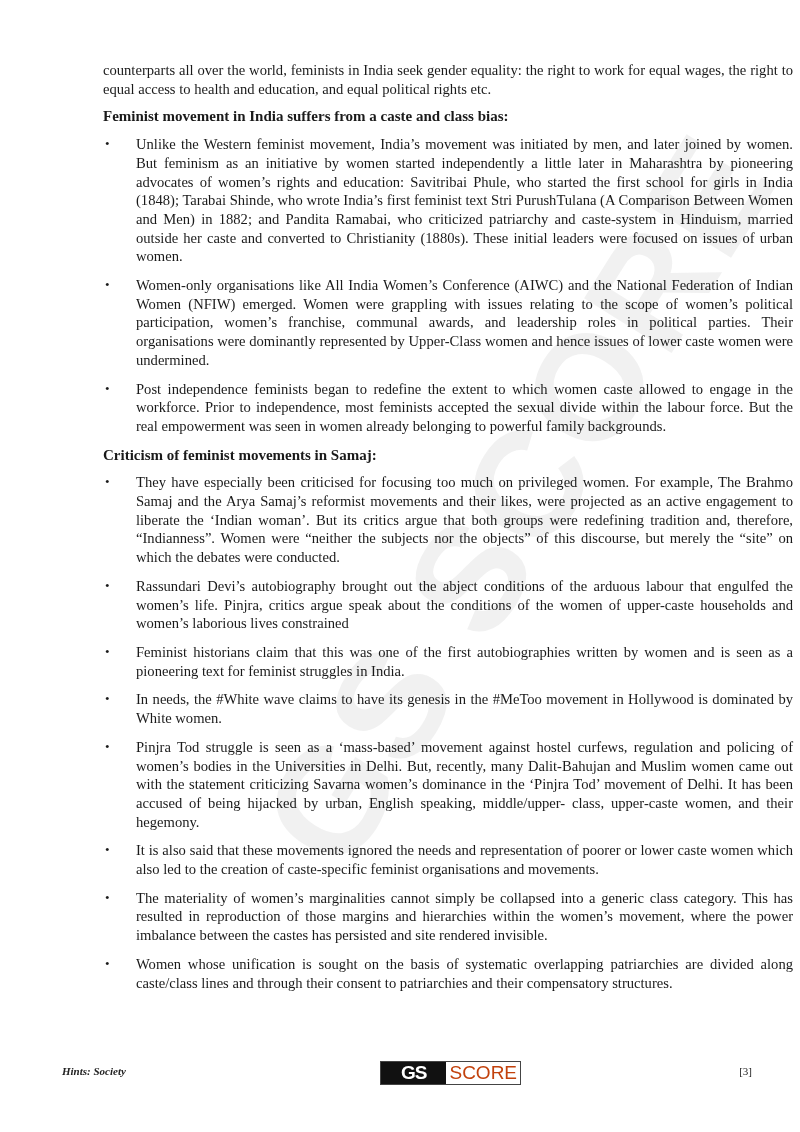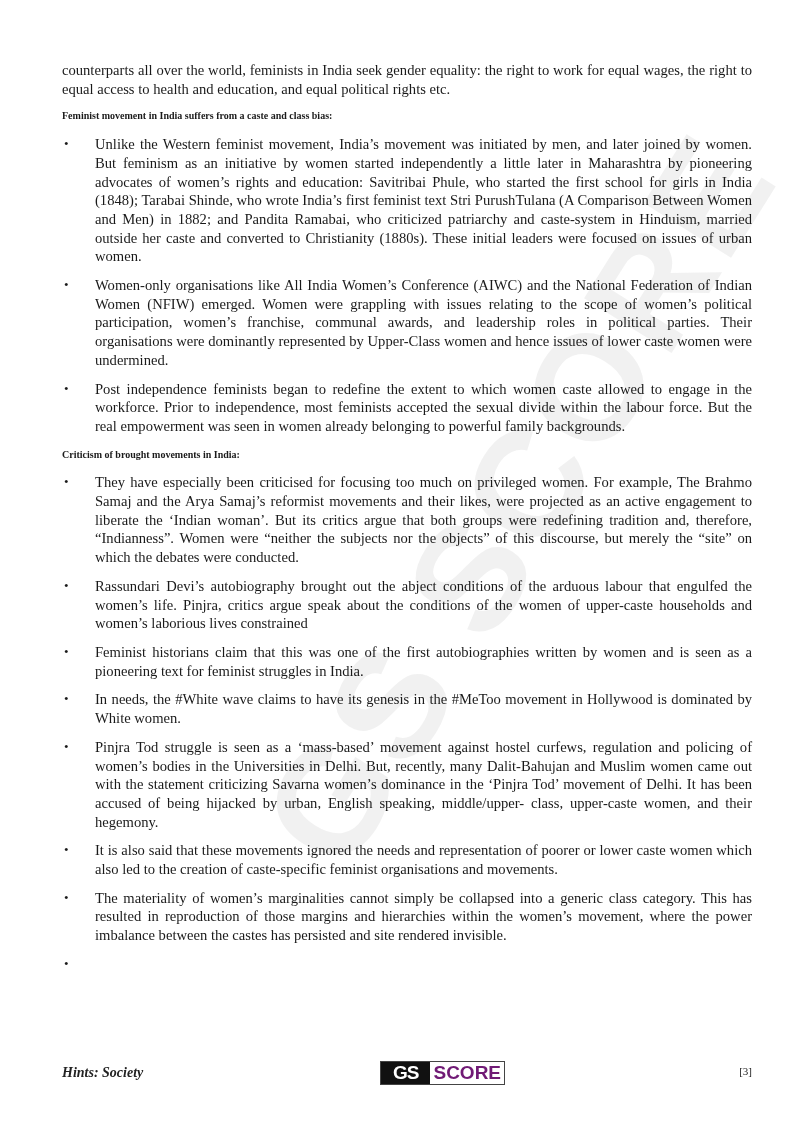--- a/index.html
+++ b/index.html
@@ -5,75 +5,75 @@
   html, body { margin: 0; padding: 0; background: #ffffff; }
   body { width: 800px; height: 1132px; position: relative; overflow: hidden; }
   .page {
     position: absolute; left: 62px; top: 61px; width: 690px;
     font-family: "Liberation Serif", "DejaVu Serif", serif;
     font-size: 14.6px; line-height: 18.7px; color: #1a1a1a;
     text-align: justify;
   }
   .page p { margin: 0 0 9px 0; }
   .page h3 {
-    font-size: 10px; font-weight: bold; margin: 0 0 9px 0; line-height: 18.7px;
+    font-size: 15px; font-weight: bold; margin: 0 0 9px 0; line-height: 18.7px;
   }
   ul.bullets { list-style: none; margin: 0; padding: 0; }
   ul.bullets li { position: relative; padding-left: 33px; margin: 0 0 10px 0; }
   ul.bullets li .dot {
     position: absolute; left: 2px; top: 0; font-size: 13px;
   }
   b { font-weight: normal; }
   .footer {
     position: absolute; left: 62px; width: 690px; top: 1062px; height: 24px;
     font-family: "Liberation Serif", "DejaVu Serif", serif;
   }
-  .footer .left { position: absolute; left: 0; top: 3px; font-style: italic; font-weight: bold; font-size: 14px; color: #222; }
+  .footer .left { position: absolute; left: 0; top: 3px; font-style: italic; font-weight: bold; font-size: 11px; color: #222; }
   .footer .right { position: absolute; right: 0; top: 3px; font-size: 11px; color: #222; }
   .logo {
     position: absolute; left: 318px; top: -1px; height: 22px;
     display: flex; border: 1px solid #444; font-family: "Liberation Sans", "DejaVu Sans", sans-serif;
     font-weight: bold; font-size: 19px; line-height: 22px;
   }
-  .logo .gs { background: #111; color: #fff; padding: 0 12px; letter-spacing: -1px; }
-  .logo .score { background: #fff; color: #701a75; padding: 0 3px; font-weight: bold; letter-spacing: 0px; }
+  .logo .gs { background: #111; color: #fff; padding: 0 20px; letter-spacing: -1px; }
+  .logo .score { background: #fff; color: #c2410c; padding: 0 3px; font-weight: normal; letter-spacing: 0px; }
   .watermark {
     position: absolute; left: 155px; top: 500px; width: 620px;
     transform: rotate(-58deg); transform-origin: center;
     font-family: "Liberation Sans", "DejaVu Sans", sans-serif; font-weight: bold;
     font-size: 150px; color: rgba(180,180,180,0.18); letter-spacing: 4px;
     pointer-events: none; white-space: nowrap; z-index: 0;
   }
-  .page { z-index: 1; }
+  .page { z-index: 1; margin-left: 41px; }
 </style>
 </head>
 <body>
 
 <div class="watermark">GS SCORE</div>
 
 <div class="page">
   <p>counterparts all over the world, feminists in India seek gender equality: the right to work for equal wages, the right to equal access to health and education, and equal political rights etc.</p>
 
   <h3>Feminist movement in India suffers from a caste and class bias:</h3>
   <ul class="bullets">
     <li><span class="dot">•</span><span>Unlike the Western feminist movement, India’s movement was initiated by men, and later joined by women. But feminism as an initiative by women started independently a little later in Maharashtra by pioneering advocates of women’s rights and education: Savitribai Phule, who started the first school for girls in India (1848); Tarabai Shinde, who wrote India’s first feminist text Stri PurushTulana (A Comparison Between Women and Men) in 1882; and Pandita Ramabai, who criticized patriarchy and caste-system in Hinduism, married outside her caste and converted to Christianity (1880s). These initial leaders were focused on issues of urban women.</span></li>
     <li><span class="dot">•</span><span>Women-only organisations like All India Women’s Conference (AIWC) and the National Federation of Indian Women (NFIW) emerged. Women were grappling with issues relating to the scope of women’s political participation, women’s franchise, communal awards, and leadership roles in political parties. Their organisations were dominantly represented by Upper-Class women and hence issues of lower caste women were undermined.</span></li>
     <li><span class="dot">•</span><span>Post independence feminists began to redefine the extent to which women caste allowed to engage in the workforce. Prior to independence, most feminists accepted the sexual divide within the labour force. But the real empowerment was seen in women already belonging to powerful family backgrounds.</span></li>
   </ul>
 
-  <h3>Criticism of brought movements in India:</h3>
+  <h3>Criticism of feminist movements in Samaj:</h3>
   <ul class="bullets">
     <li><span class="dot">•</span><span>They have especially been criticised for focusing too much on privileged women. For example, The Brahmo Samaj and the Arya Samaj’s reformist movements and their likes, were projected as an active engagement to liberate the ‘Indian woman’. But its critics argue that </span><b>both groups were redefining tradition</b><span> and, therefore, “Indianness”. </span><b>Women were “neither the subjects nor the objects” of this discourse, but merely the “site” on which the debates were conducted.</b></li>
     <li><span class="dot">•</span><span>Rassundari Devi’s autobiography brought out the abject conditions of the arduous labour that engulfed the women’s life. Pinjra, critics argue speak about the conditions of the women of upper-caste households and women’s laborious lives constrained</span></li>
     <li><span class="dot">•</span><span>Feminist historians claim that this was one of the first autobiographies written by women and is seen as a pioneering text for feminist struggles in India.</span></li>
     <li><span class="dot">•</span><span>In needs, the </span><b>#White</b><span> wave claims to have its genesis in the #MeToo movement in Hollywood is dominated by White women.</span></li>
     <li><span class="dot">•</span><span>Pinjra Tod struggle is seen as a ‘mass-based’ movement against hostel curfews, regulation and policing of women’s bodies in the Universities in Delhi. But, recently, many Dalit-Bahujan and Muslim women came out with the statement criticizing Savarna women’s dominance in the </span><b>‘Pinjra Tod’</b><span> movement of Delhi. </span><b>It has been accused of being hijacked by urban, English speaking, middle/upper- class, upper-caste women, and their hegemony.</b></li>
     <li><span class="dot">•</span><span>It is also said that these movements ignored the needs and representation of poorer or lower caste women which also led to the creation of caste-specific feminist organisations and movements.</span></li>
     <li><span class="dot">•</span><span>The materiality of women’s marginalities cannot simply be collapsed into a generic class category. This has resulted in reproduction of those margins and hierarchies within the women’s movement, where the power imbalance between the castes has persisted and site rendered invisible.</span></li>
-    <li><span class="dot">•</span></li>
+    <li><span class="dot">•</span><span>Women whose unification is sought on the basis of systematic overlapping patriarchies are divided along caste/class lines and through their consent to patriarchies and their compensatory structures.</span></li>
   </ul>
 
 </div>
 
 <div class="footer">
   <span class="left">Hints: Society</span>
   <div class="logo">
     <span class="gs">GS</span>
     <span class="score">SCORE</span>
   </div>

